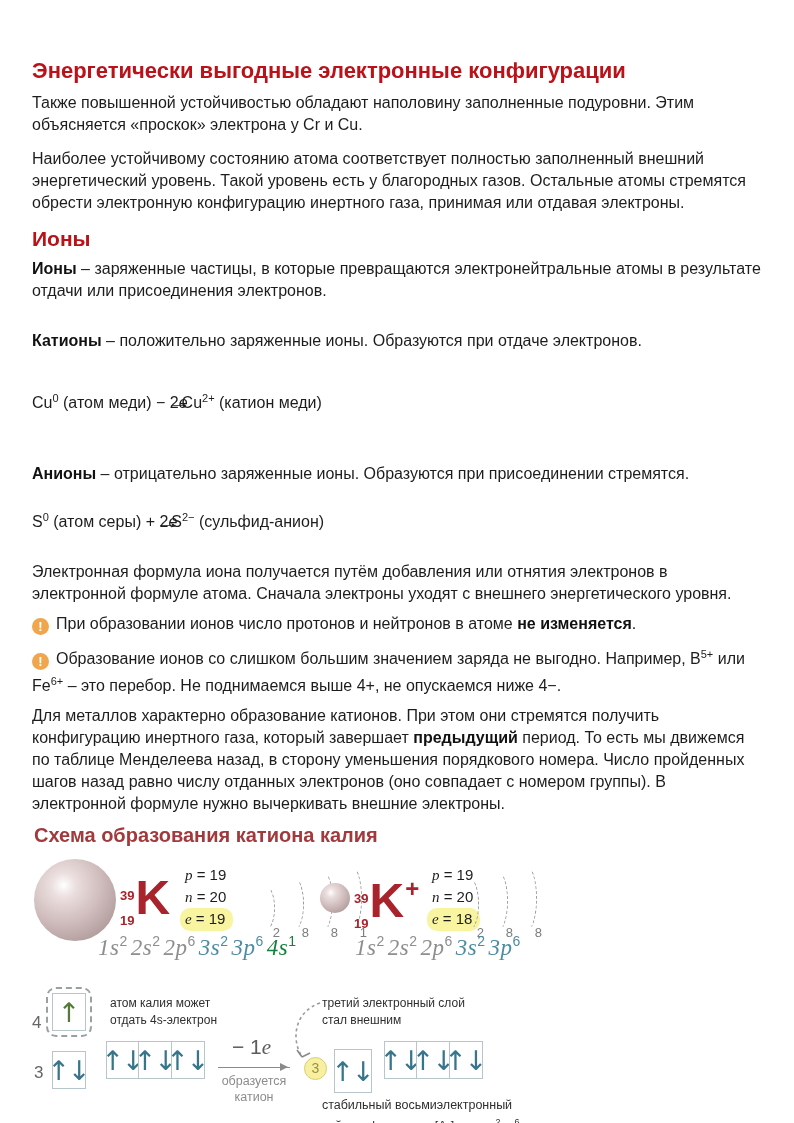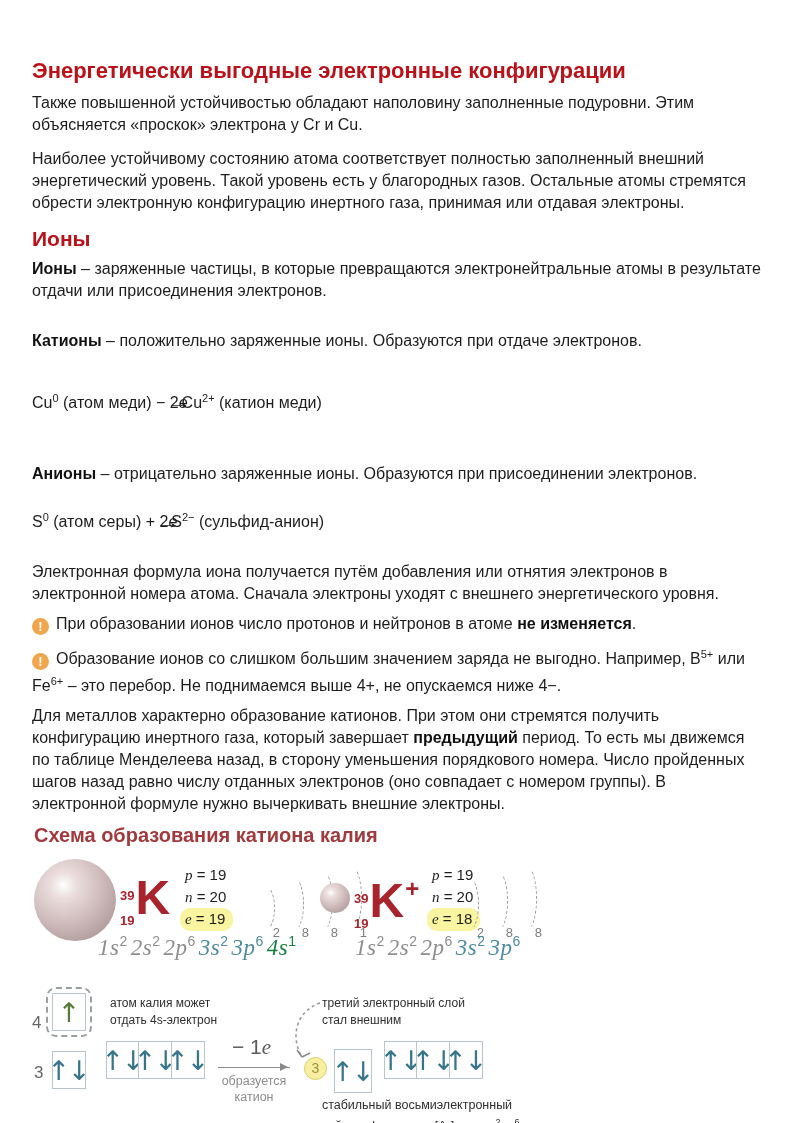--- a/index.html
+++ b/index.html
@@ -98,26 +98,26 @@
 
   <p class="tight block"><b>Ионы</b><span> – заряженные частицы, в которые превращаются электронейтральные атомы в результате
 отдачи или присоединения электронов.</span></p>
 
   <div class="block">
     <p class="tight" style="margin-bottom:14px"><b>Катионы</b><span> – положительно заряженные ионы. Образуются при отдаче электронов.</span></p>
     <div class="formula"><span>Cu</span><sup>0</sup><span> (атом меди) </span><span>− 2</span><i>e</i><span class="eq-arrow">→</span><span>Cu</span><sup>2+</sup><span> (катион меди)</span></div>
   </div>
 
   <div class="block">
-    <p class="tight" style="margin-bottom:0"><b>Анионы</b><span> – отрицательно заряженные ионы. Образуются при присоединении электронов.</span></p>
+    <p class="tight" style="margin-bottom:0"><b>Анионы</b><span> – отрицательно заряженные ионы. Образуются при присоединении стремятся.</span></p>
     <div class="formula"><span>S</span><sup>0</sup><span> (атом серы) </span><span>+ 2</span><i>e</i><span class="eq-arrow">→</span><span>S</span><sup>2−</sup><span> (сульфид-анион)</span></div>
   </div>
 
   <p style="margin-bottom:8px">Электронная формула иона получается путём добавления или отнятия электронов в
-электронной номера атома. Сначала электроны уходят с внешнего энергетического уровня.</p>
+электронной формуле атома. Сначала электроны уходят с внешнего энергетического уровня.</p>
 
   <p class="warn"><span class="warn-icon"></span><span>При образовании ионов число протонов и нейтронов в атоме </span><b>не изменяется</b><span>.</span></p>
 
   <p class="warn" style=""><span class="warn-icon"></span><span>Образование ионов со слишком большим значением заряда не выгодно. Например, B</span><sup>5+</sup><span> или
 Fe</span><sup>6+</sup><span> – это перебор. Не поднимаемся выше 4+, не опускаемся ниже 4−.</span></p>
 
   <p style="margin-bottom:8px"><span>Для металлов характерно образование катионов. При этом они стремятся получить
 конфигурацию инертного газа, который завершает </span><b>предыдущий</b><span> период. То есть мы движемся
 по таблице Менделеева назад, в сторону уменьшения порядкового номера. Число пройденных
 шагов назад равно числу отданных электронов (оно совпадает с номером группы). В

